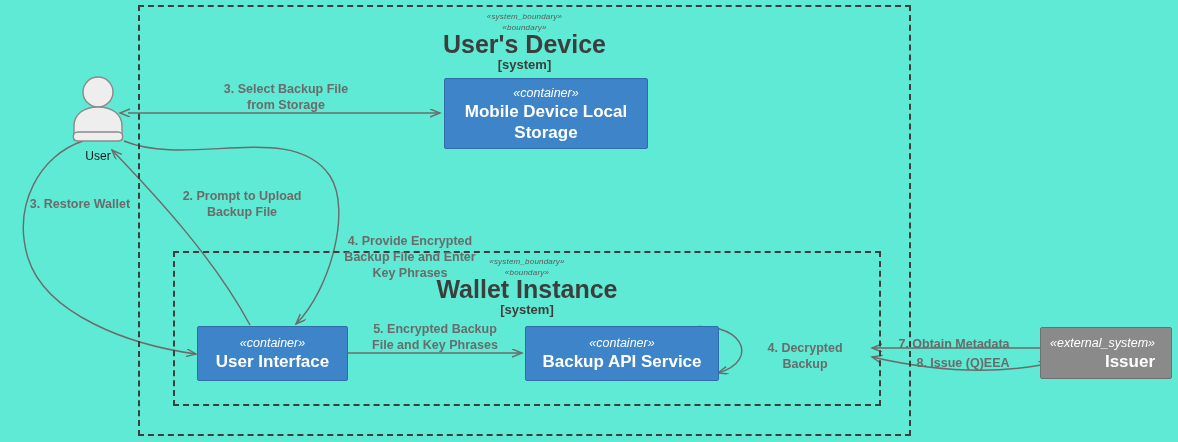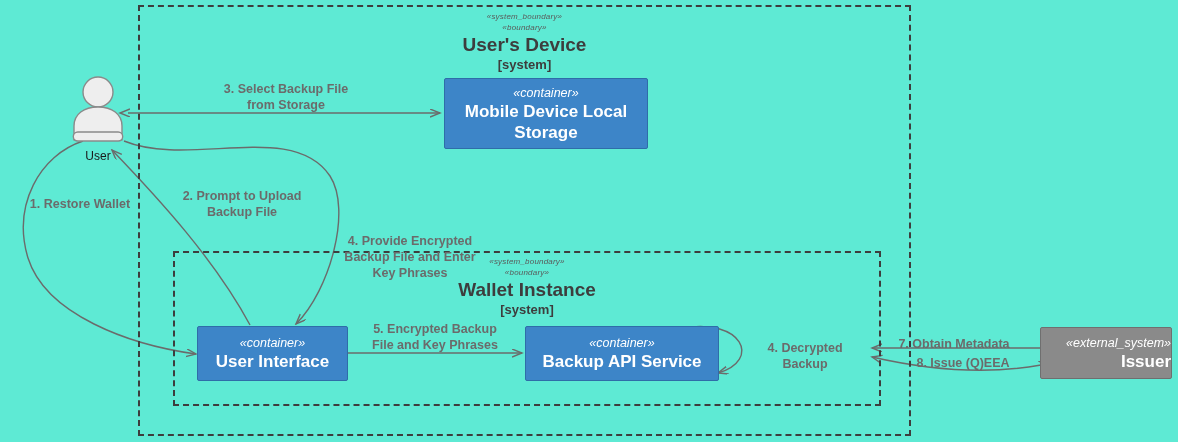--- a/index.html
+++ b/index.html
@@ -42,21 +42,21 @@
     color: #3d3d3d;
   }
   .bnd-stereo {
     font-style: italic;
     font-size: 8px;
     line-height: 11px;
     color: #5a5a5a;
     letter-spacing: 0.2px;
   }
   .bnd-title {
-    font-size: 19px;
+    font-size: 25px;
     font-weight: bold;
     line-height: 23px;
     color: #3d3d3d;
   }
   .bnd-sub {
     font-size: 13px;
     font-weight: bold;
     line-height: 17px;
     color: #3d3d3d;
   }
@@ -64,21 +64,21 @@
   
   .node {
     position: absolute;
     box-sizing: border-box;
     display: flex;
     flex-direction: column;
     align-items: center;
     justify-content: center;
     text-align: center;
     border-radius: 2px;
-    padding: 4px 0;
+    padding: 4px 16px;
   }
   .node.container {
     background: #3d85c8;
     border: 1px solid #2f6da8;
     color: #ffffff;
   }
   .node.external {
     background: #8a8a8a;
     border: 1px solid #6f6f6f;
     color: #ffffff;
@@ -195,21 +195,21 @@
   <div class="node container" style="left:525px; top:326px; width:194px; height:55px;">
     <div class="node-stereo">«container»</div>
     <div class="node-name">Backup API Service</div>
   </div>
 
   <div class="node external" style="left:1040px; top:327px; width:132px; height:52px;align-items:flex-end;">
     <div class="node-stereo">«external_system»</div>
     <div class="node-name">Issuer</div>
   </div>
 
-  <div class="elabel" style="left:10px; top:196px; width:140px;">1. Restore Wallet</div>
+  <div class="elabel" style="left:10px; top:196px; width:140px;">3. Restore Wallet</div>
 
   <div class="elabel" style="left:168px; top:188px; width:148px;">2. Prompt to Upload
 Backup File</div>
 
   <div class="elabel" style="left:196px; top:81px; width:180px;">3. Select Backup File
 from Storage</div>
 
   <div class="elabel" style="left:330px; top:185px; width:160px;margin-top:48px;">4. Provide Encrypted
 Backup File and Enter
 Key Phrases</div>

